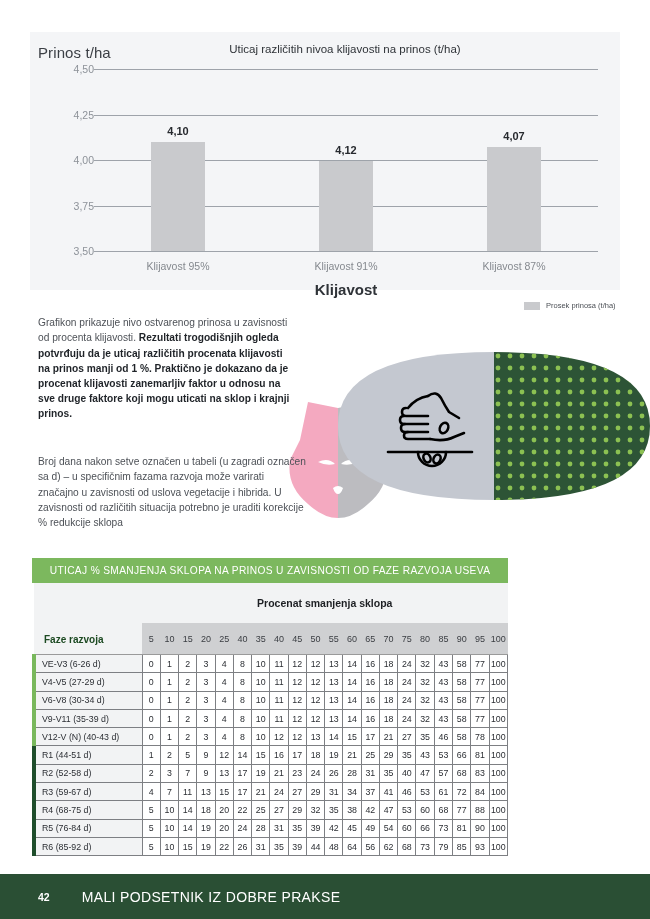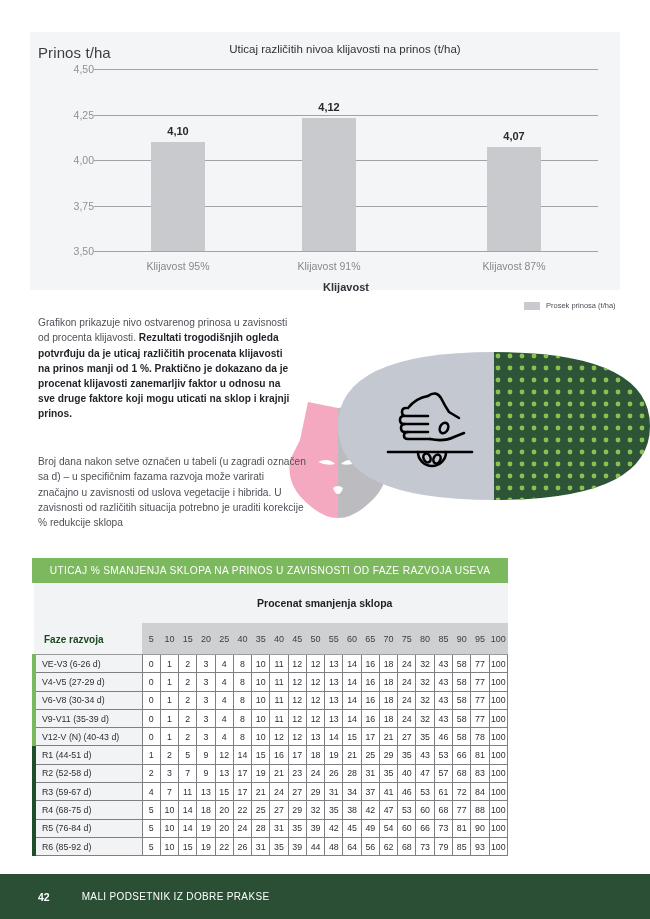--- a/index.html
+++ b/index.html
@@ -42,21 +42,21 @@
     bottom:100%;margin-bottom:5px;
     font-size:11px;font-weight:bold;color:#26292e;white-space:nowrap;
   }
   .xtick{
     position:absolute;top:100%;margin-top:9px;left:50%;
     transform:translateX(-50%);
     font-size:10.5px;color:#85898f;white-space:nowrap;
   }
   #chart-xlabel{
     position:absolute;left:64px;right:22px;top:249px;text-align:center;
-    font-size:11px;font-weight:bold;color:#2f3338;
+    font-size:15px;font-weight:bold;color:#2f3338;
   }
   #chart-legend{
     position:absolute;left:524px;top:301px;
     display:flex;align-items:center;gap:6px;
   }
   #legend-swatch{width:16px;height:8px;background:#c9cacd;display:block;}
   #legend-label{font-size:7.5px;color:#4b4f55;text-align:right;}
 
   
   #art{
@@ -109,21 +109,21 @@
 
   
   #footer{
     position:absolute;left:0;bottom:0;width:650px;height:45px;
     background:#2a4f34;display:flex;align-items:center;
   }
   #footer-page{
     color:#ffffff;font-weight:bold;font-size:10.5px;margin-left:38px;
   }
   #footer-text{
-    color:#ffffff;font-size:10px;letter-spacing:.35px;margin-left:32px;
+    color:#ffffff;font-size:14px;letter-spacing:.35px;margin-left:32px;
   }
 </style>
 </head>
 <body>
 
 <div id="chart-panel">
   <div id="chart-ylabel">Prinos t/ha</div>
   <div id="chart-title">Uticaj različitih nivoa klijavosti na prinos (t/ha)</div>
   <div id="plot">
       <div class="gridline" style="top: 182px;">
@@ -138,21 +138,21 @@
       <div class="gridline" style="top: 45.5px;">
         <span class="ytick">4,25</span>
       </div>
       <div class="gridline" style="top: 0px;">
         <span class="ytick">4,50</span>
       </div>
       <div class="bar" style="left: 57px; height: 109.2px;">
         <span class="bar-value">4,10</span>
         <span class="xtick">Klijavost 95%</span>
       </div>
-      <div class="bar" style="left: 208px; height: 133px;">
+      <div class="bar" style="left: 225px; height: 90px;">
         <span class="bar-value">4,12</span>
         <span class="xtick">Klijavost 91%</span>
       </div>
       <div class="bar" style="left: 393px; height: 103.74px;">
         <span class="bar-value">4,07</span>
         <span class="xtick">Klijavost 87%</span>
       </div>
     </div>
   <div id="chart-xlabel">Klijavost</div>
 </div>

